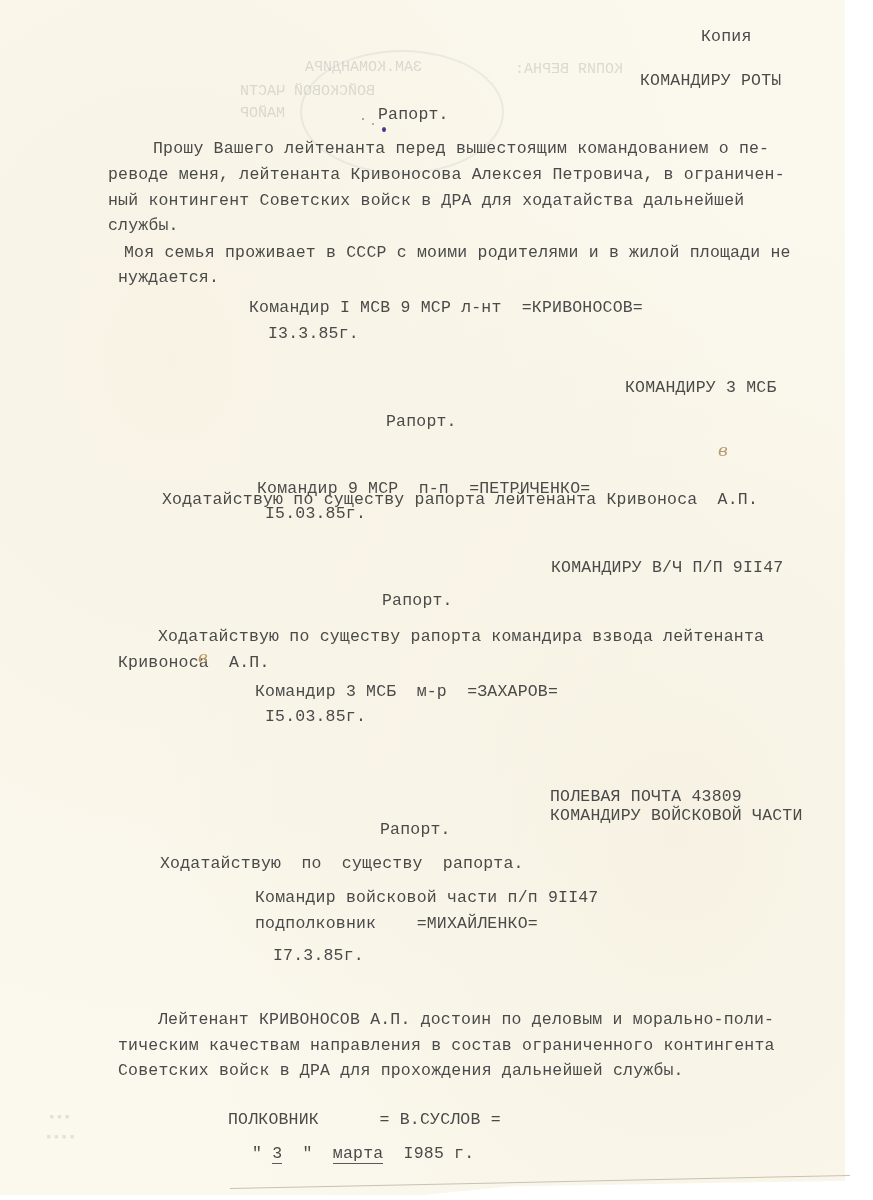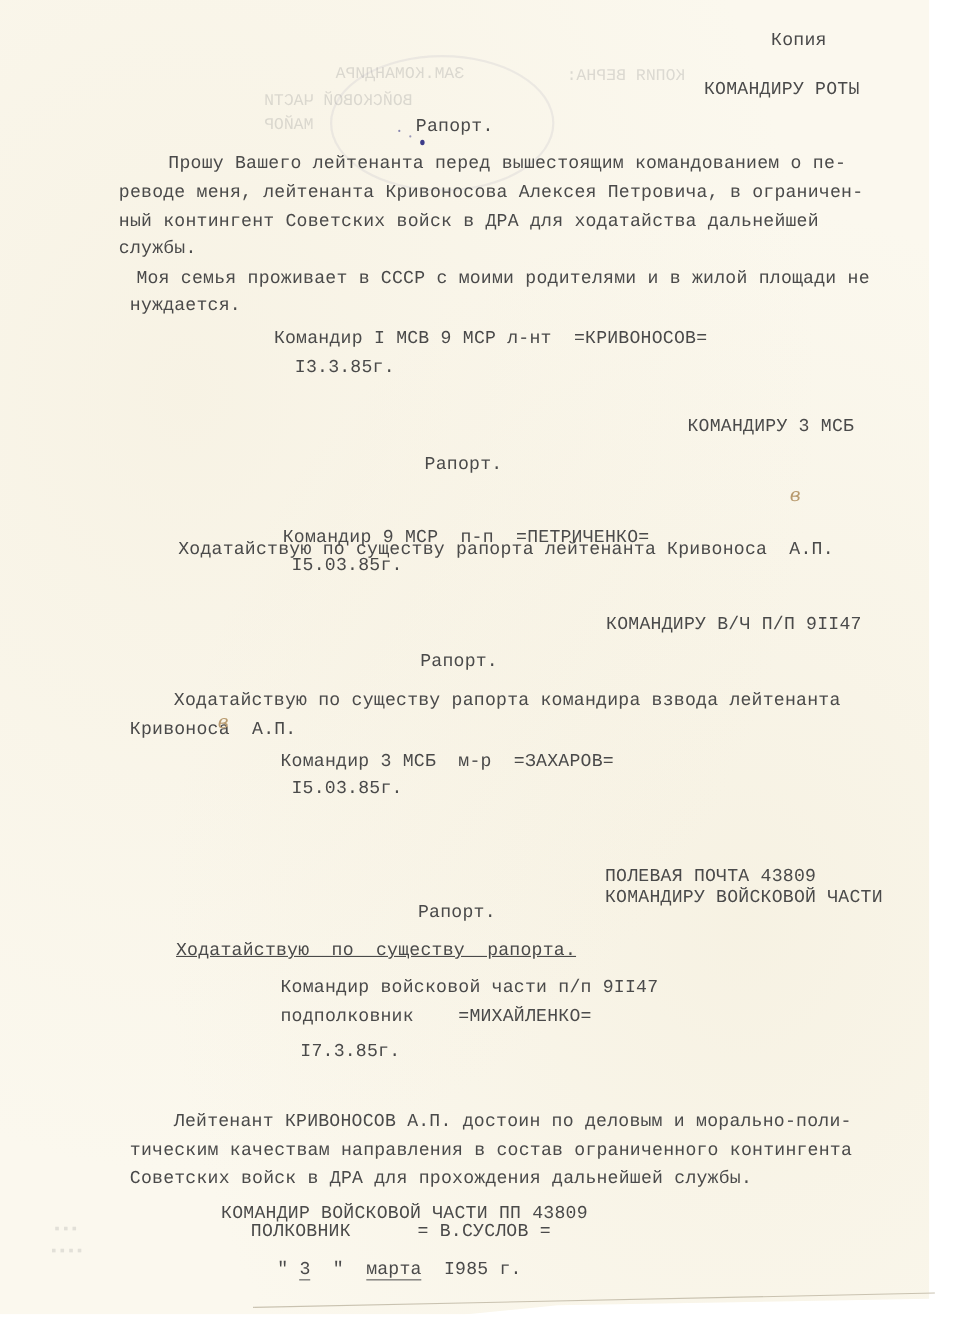--- a/index.html
+++ b/index.html
@@ -123,29 +123,28 @@
   <div class="t" style="left:382px; top:593px;">Рапорт.</div>
   <div class="t" style="left:158px; top:629px;">Ходатайствую по существу рапорта командира взвода лейтенанта</div>
   <div class="t" style="left:118px; top:655px;">Кривоноса  А.П.</div>
   <div class="pencil" style="left:198px; top:649px;">в</div>
   <div class="t" style="left:255px; top:684px;">Командир 3 МСБ  м-р  =ЗАХАРОВ=</div>
   <div class="t" style="left:265px; top:709px;">I5.03.85г.</div>
 
   <div class="t" style="left:550px; top:764px;margin-top:44px;">КОМАНДИРУ ВОЙСКОВОЙ ЧАСТИ</div>
   <div class="t" style="left:550px; top:789px;">ПОЛЕВАЯ ПОЧТА 43809</div>
   <div class="t" style="left:380px; top:822px;">Рапорт.</div>
-  <div class="t" style="left:160px; top:856px;text-decoration:underline;">Ходатайствую  по  существу  рапорта.</div>
+  <div class="t" style="left:160px; top:856px;">Ходатайствую  по  существу  рапорта.</div>
   <div class="t" style="left:255px; top:890px;">Командир войсковой части п/п 9II47</div>
   <div class="t" style="left:255px; top:916px;">подполковник    =МИХАЙЛЕНКО=</div>
   <div class="t" style="left:273px; top:948px;">I7.3.85г.</div>
 
   <div class="t" style="left:158px; top:1012px;">Лейтенант КРИВОНОСОВ А.П. достоин по деловым и морально-поли-</div>
   <div class="t" style="left:118px; top:1038px;">тическим качествам направления в состав ограниченного контингента</div>
   <div class="t" style="left:118px; top:1063px;">Советских войск в ДРА для прохождения дальнейшей службы.</div>
-  <div class="t" style="left:201px; top:1095px;">КОМАНДИР ВОЙСКОВОЙ ЧАСТИ ПП 43809</div>
   <div class="t" style="left:228px; top:1112px;">ПОЛКОВНИК      = В.СУСЛОВ =</div>
 
   <div class="t" style="left:252px; top:1146px;"><span>" </span><span class="underline">3</span><span>  "  </span><span class="underline">марта</span><span>  </span><span>I985 г.</span></div>
 
   <div class="margin-note" style="left:48px; top:1110px;">▪▪▪</div>
   <div class="margin-note" style="left:45px; top:1130px;">▪▪▪▪</div>
 </div>
 <div class="paper-edge"></div>
 
 </body></html>

